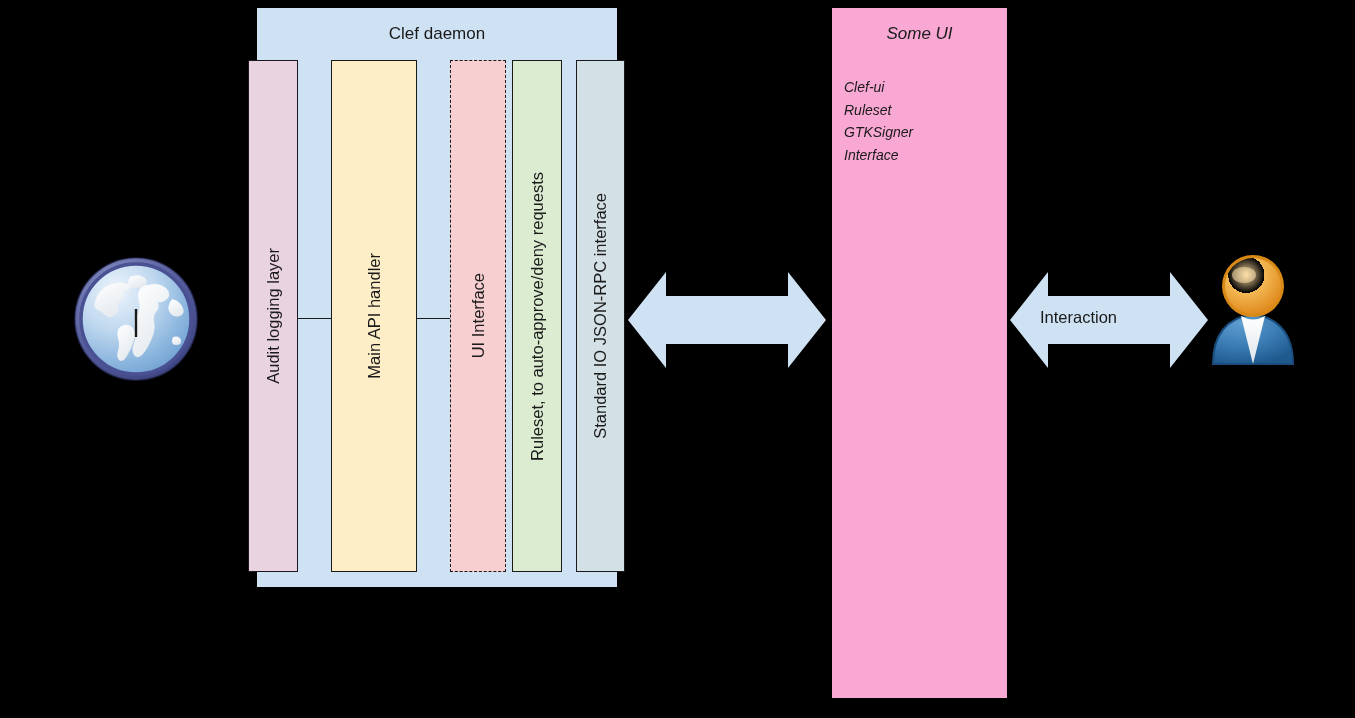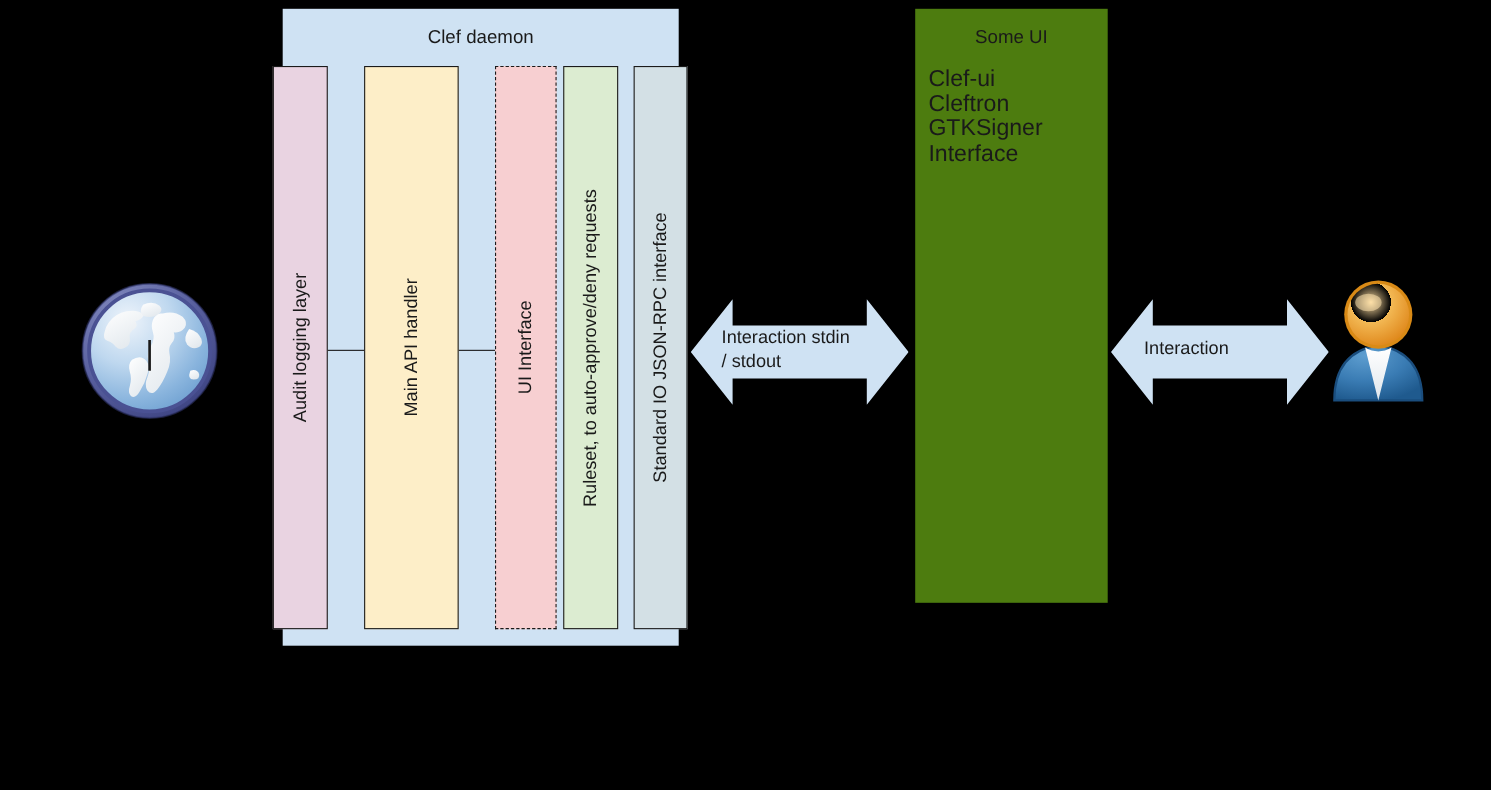--- a/index.html
+++ b/index.html
@@ -84,39 +84,40 @@
   }
   #conn-1 { left: 296px; width: 37px; }
   #conn-2 { left: 415px; width: 37px; }
 
   
   .someui-panel {
     position: absolute;
     left: 832px;
     top: 8px;
     width: 175px;
-    height: 540px;
-    background: #4d7c0f;
+    height: 690px;
+    background: #f9a8d4;
     box-sizing: border-box;
+    font-style: italic;
   }
   .someui-title {
     position: absolute;
     left: 0;
     top: 16px;
     width: 100%;
     text-align: center;
     font-size: 17px;
     color: #1a1a1a;
     line-height: 20px;
   }
   .someui-list {
     position: absolute;
     left: 12px;
-    top: 53px;
-    font-size: 21px;
+    top: 68px;
+    font-size: 14px;
     color: #1a1a1a;
     line-height: 22.5px;
   }
   .someui-list div { white-space: nowrap; }
 
   
   .arrow-wrap { position: absolute; }
   .arrow-wrap svg { display: block; }
   .arrow-label {
     position: absolute;
@@ -205,28 +206,26 @@
 
   <div class="col-box" id="box-stdio">
     <span class="col-label">Standard IO JSON-RPC interface</span>
   </div>
 
   <div class="arrow-wrap" id="arrow-stdio">
     <svg width="198" height="104" viewBox="0 0 198 104">
       <polygon points="0,52 38,4 38,28 160,28 160,4 198,52 160,100 160,76 38,76 38,100" fill="#cfe2f3"></polygon>
     </svg>
   </div>
-  <div class="arrow-label" id="arrow-stdio-lbl">Interaction stdin
-/ stdout</div>
 
   <div class="someui-panel">
     <div class="someui-title">Some UI</div>
     <div class="someui-list">
       <div>Clef-ui</div>
-      <div>Cleftron</div>
+      <div>Ruleset</div>
       <div>GTKSigner</div>
       <div>Interface</div>
     </div>
   </div>
 
   <div class="arrow-wrap" id="arrow-user">
     <svg width="198" height="104" viewBox="0 0 198 104">
       <polygon points="0,52 38,4 38,28 160,28 160,4 198,52 160,100 160,76 38,76 38,100" fill="#cfe2f3"></polygon>
     </svg>
   </div>

